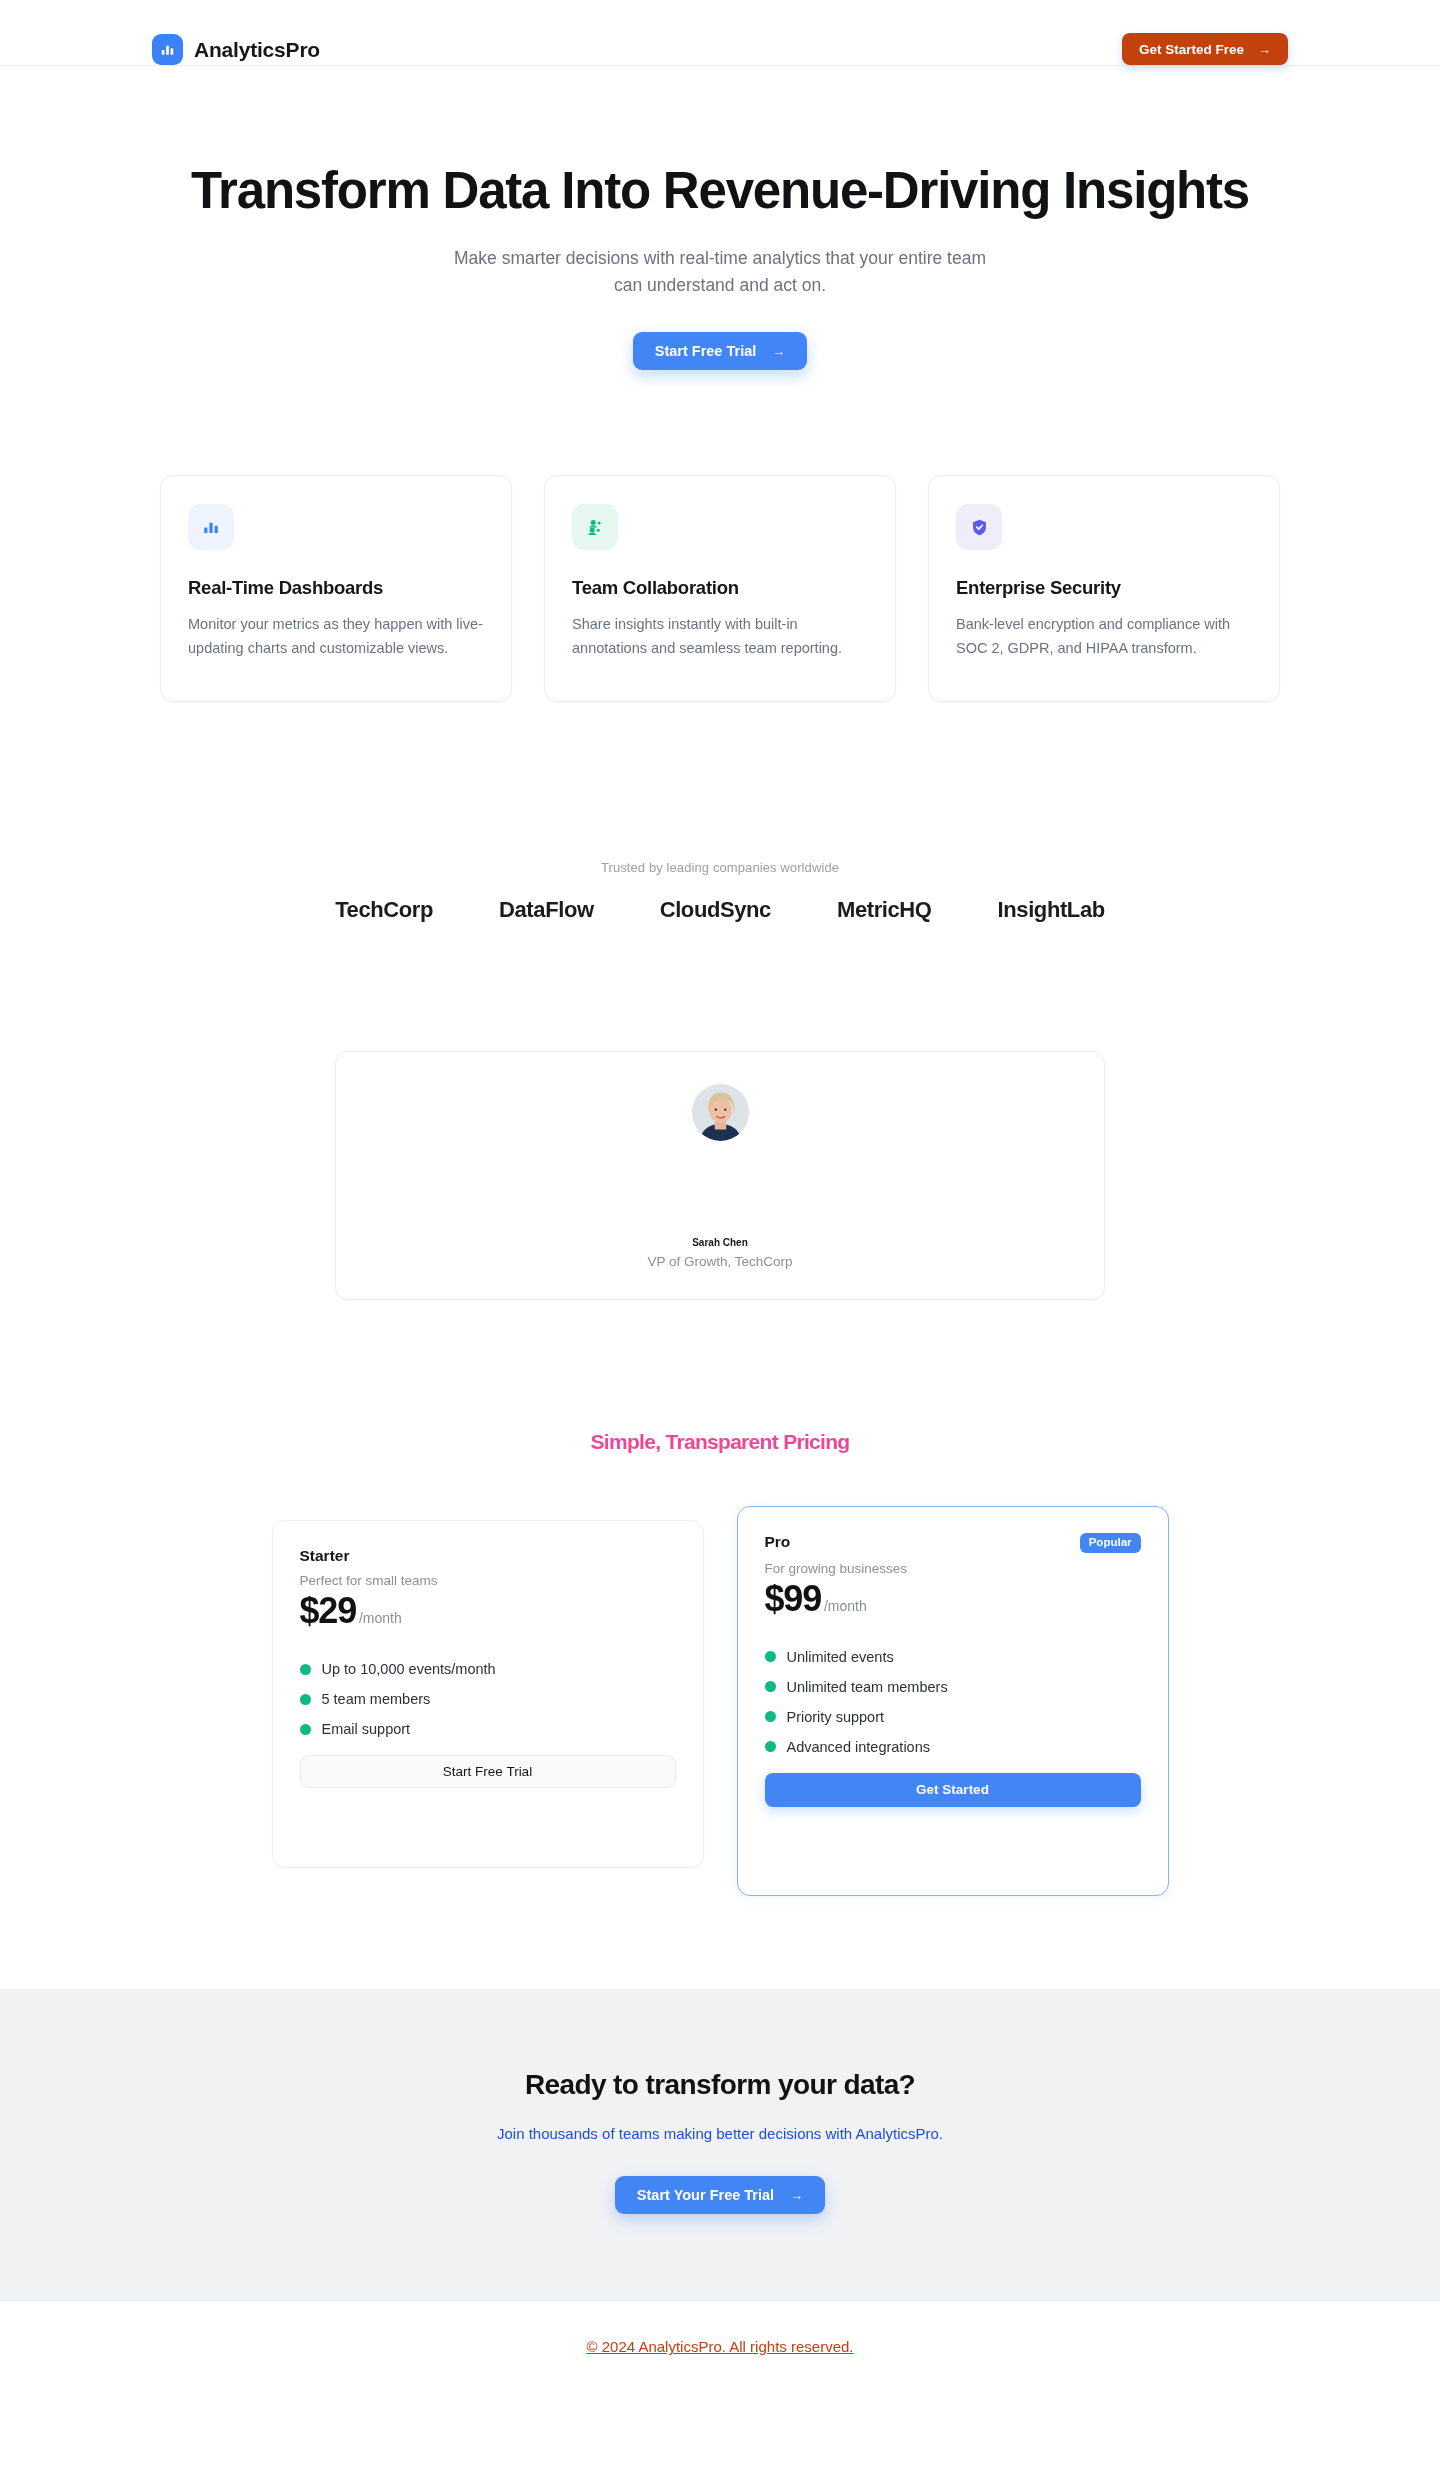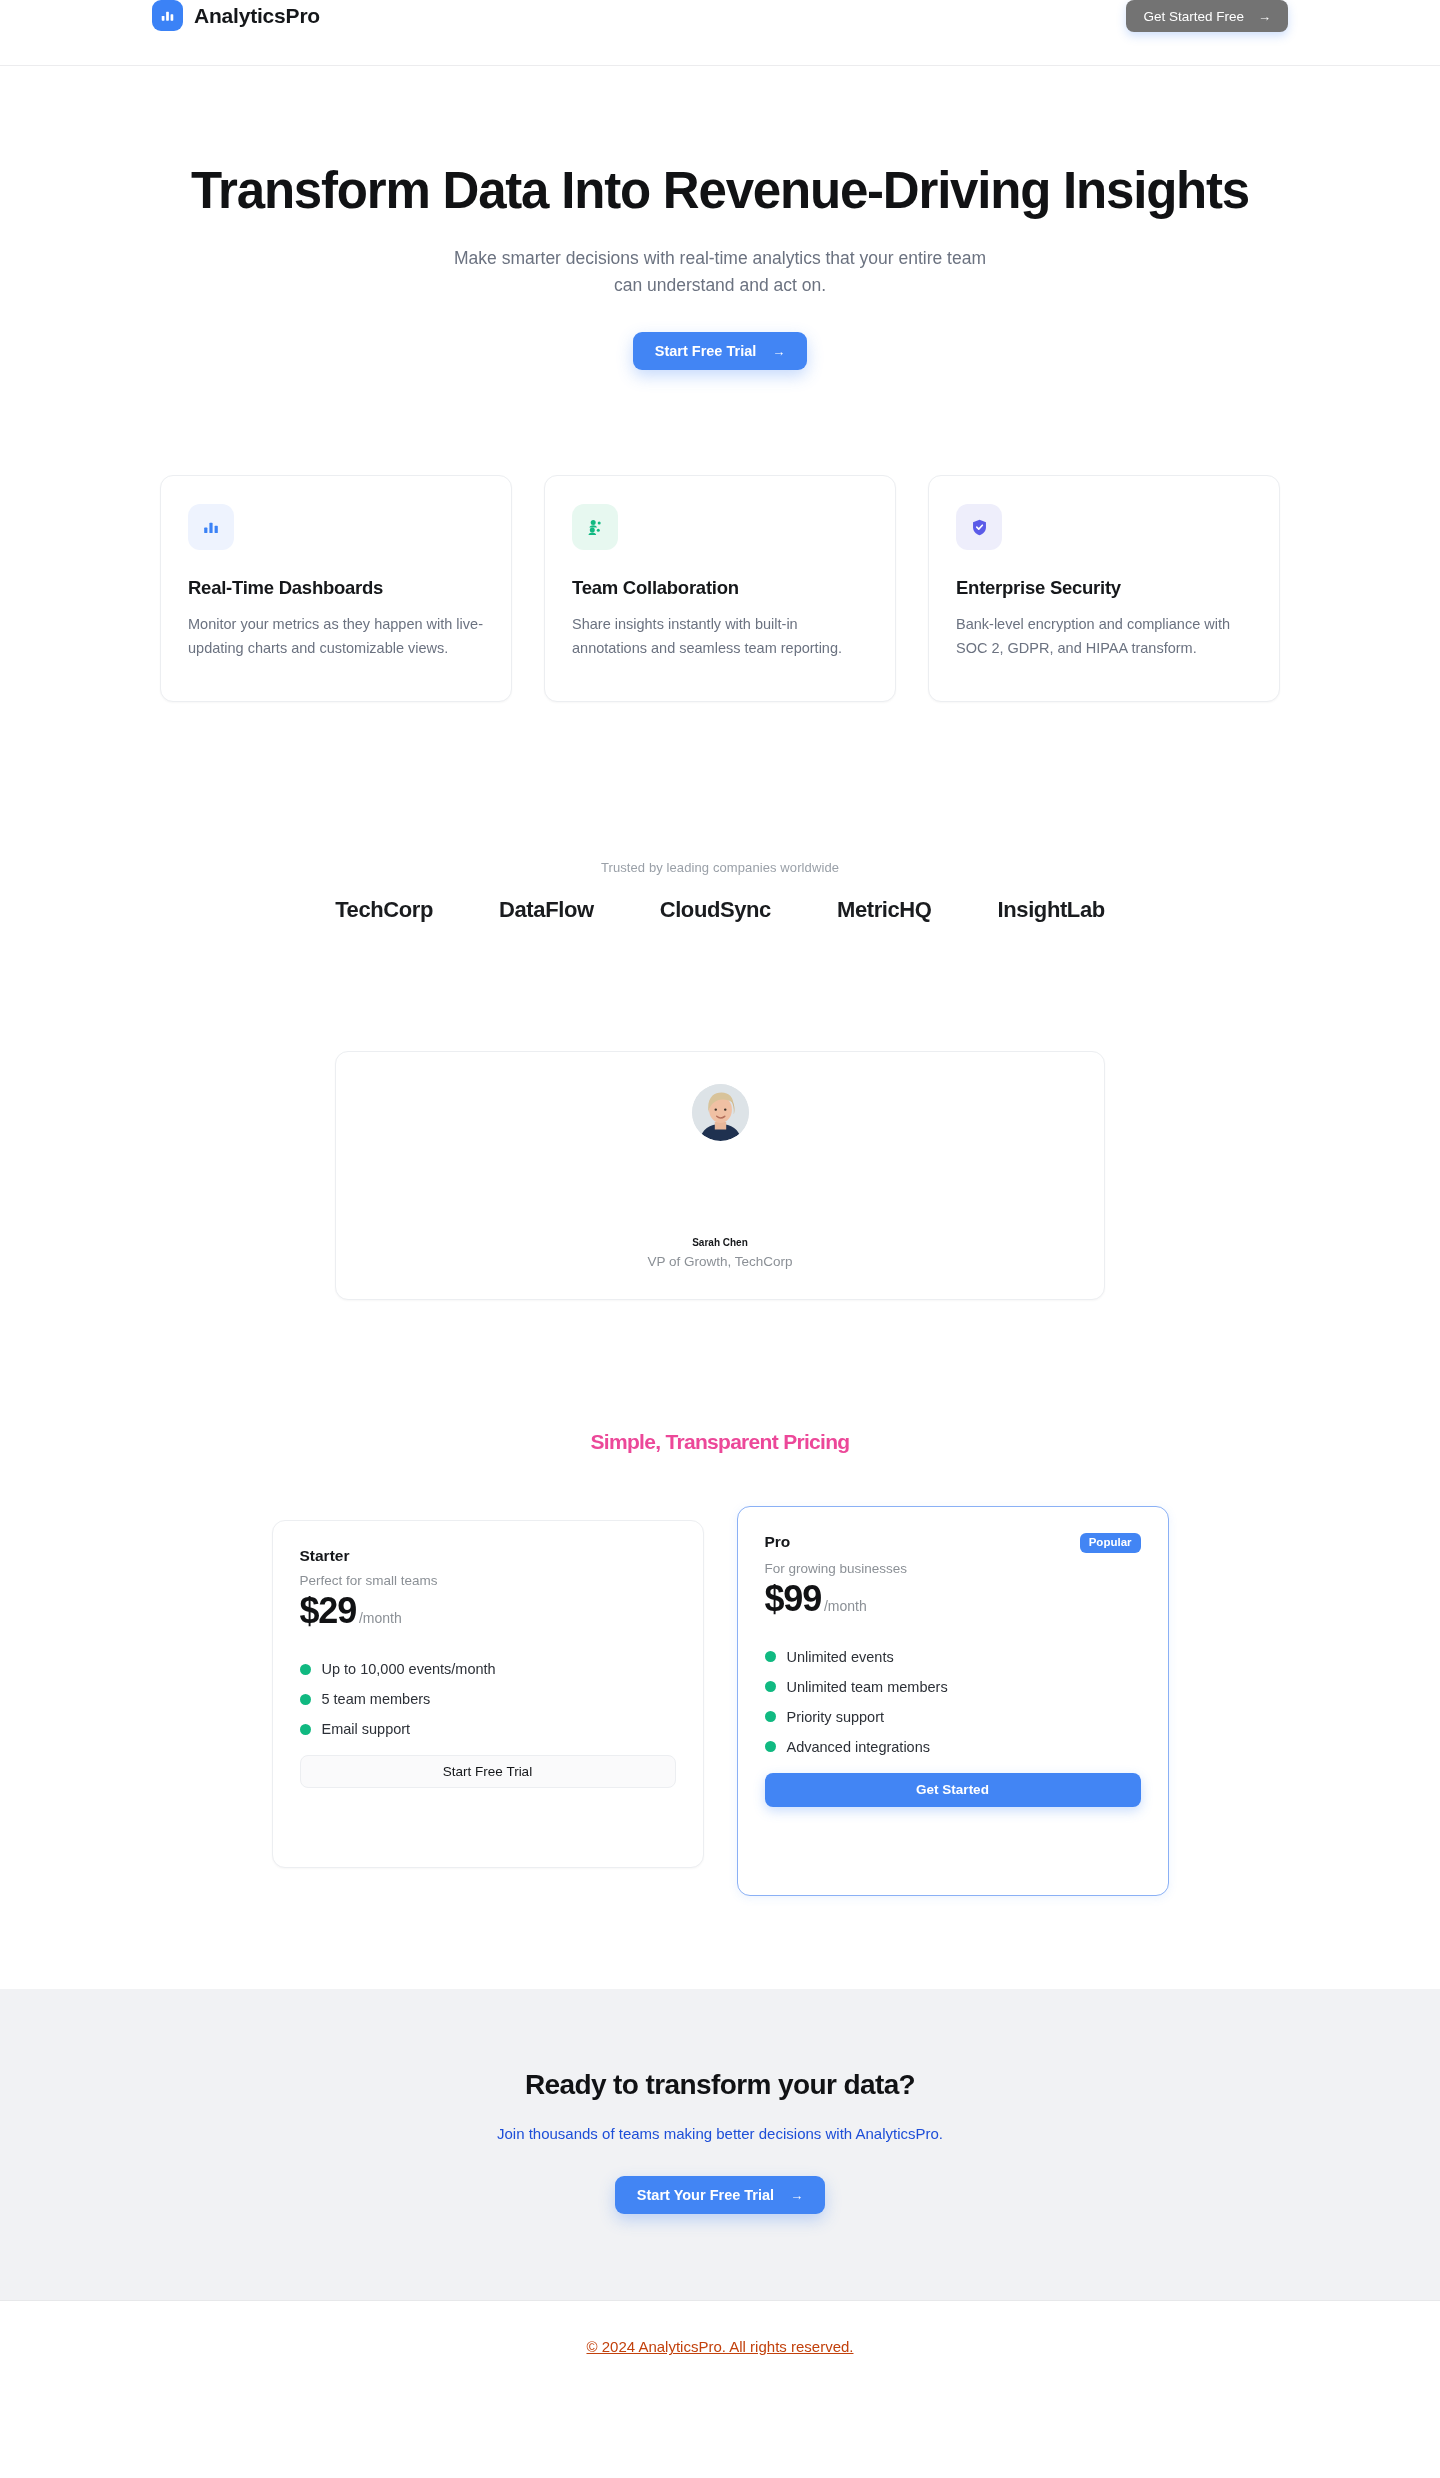--- a/index.html
+++ b/index.html
@@ -11,21 +11,21 @@
     -webkit-font-smoothing: antialiased;
   }
 
   body { width: 1440px; min-height: 2478px; position: relative; }
 
   
   .site-header {
     height: 66px;
     border-bottom: 1px solid #ececee;
     display: flex;
-    align-items: flex-start;
+    align-items: flex-end;
     justify-content: space-between;
     padding: 0 152px 0 152px;
     background: #fff;
   }
   .brand { display: flex; align-items: center; gap: 11px; }
   .brand-mark {
     width: 31px; height: 31px;
     border-radius: 9px;
     background: #3b82f6;
     display: flex; align-items: center; justify-content: center;
@@ -42,24 +42,24 @@
   .btn {
     border: none;
     cursor: pointer;
     font-family: "Liberation Sans", sans-serif;
     display: inline-flex;
     align-items: center;
     justify-content: center;
     white-space: nowrap;
   }
   .btn-primary-sm {
-    background: #737373;
+    background: #c2410c;
     color: #fff;
     font-size: 13.5px;
-    font-weight: 400;
+    font-weight: 700;
     border-radius: 8px;
     padding: 0 17px;
     height: 32px;
     gap: 14px;
     box-shadow: 0 4px 10px rgba(66,133,244,0.25);
   }
   .btn .arw { font-size: 13px; line-height: 1; display: inline-block; }
 
   
   .hero { padding-top: 96px; text-align: center; }

